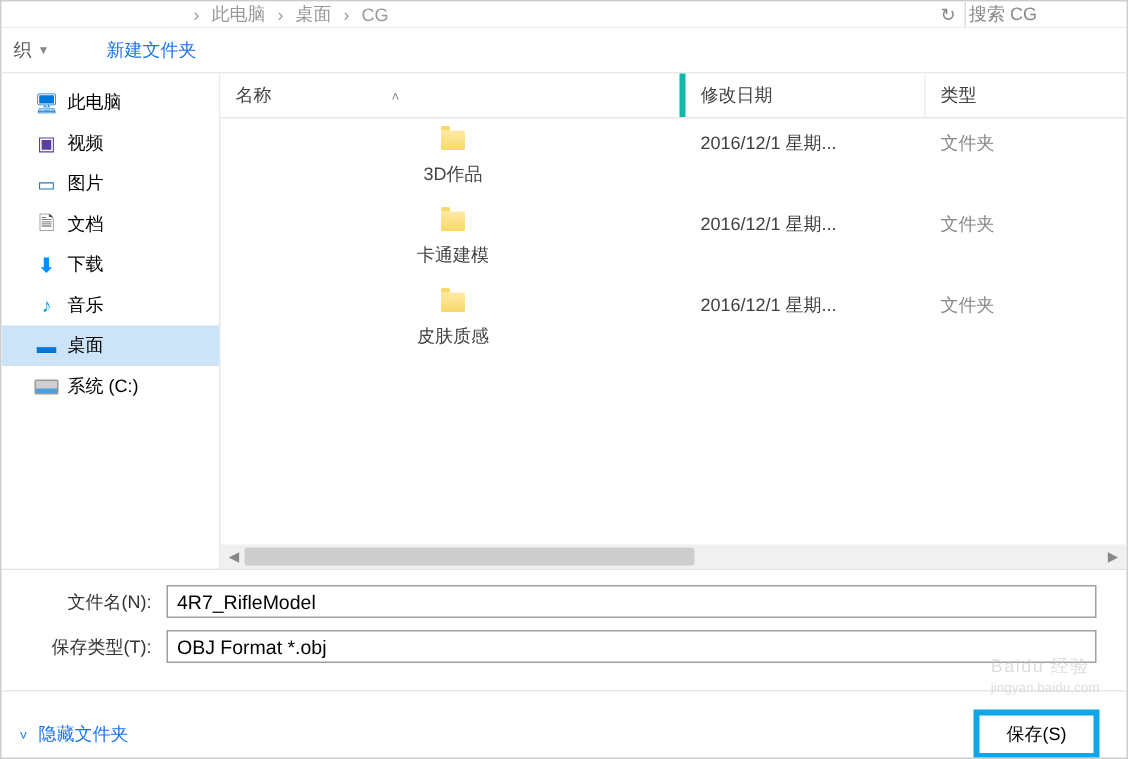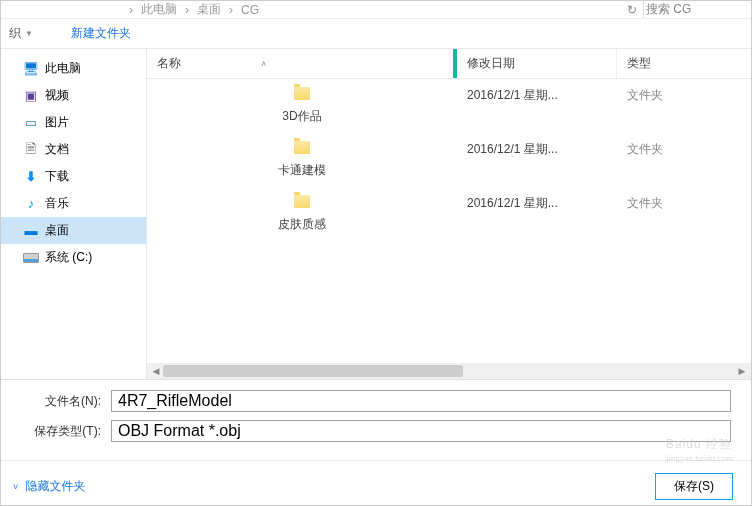--- a/index.html
+++ b/index.html
@@ -40,30 +40,30 @@
     .folder-icon { width: 16px; height: 13px; background: linear-gradient(#ffe9a6, #f7d969); border-radius: 1px; position: relative; }
     .folder-icon::before { content: ""; position: absolute; top: -3px; left: 0; width: 6px; height: 3px; background: #f7d969; border-radius: 1px 1px 0 0; }
     
     .hscroll { height: 16px; background: #f0f0f0; display: flex; align-items: center; padding: 0 2px; }
     .hscroll-thumb { width: 300px; height: 12px; background: #cdcdcd; border-radius: 2px; }
     .hscroll-btn { width: 14px; text-align: center; color: #888; font-size: 9px; }
     
     .form-area { padding: 10px 20px 10px 30px; border-top: 1px solid #e0e0e0; }
     .form-row { display: flex; align-items: center; margin-bottom: 8px; }
     .form-label { width: 80px; text-align: right; padding-right: 10px; color: #333; }
-    .form-input { flex: 1; height: 22px; border: 1px solid #a0a0a0; padding: 2px 6px; background: #fff; font-size: 16px; }
+    .form-input { flex: 1; height: 22px; border: 1px solid #a0a0a0; padding: 2px 6px; background: #fff; font-size: 13px; }
     .form-input.combo { position: relative; }
     
     .bottom-bar { display: flex; align-items: center; justify-content: space-between; padding: 12px 18px 10px 12px; border-top: 1px solid #e8e8e8; }
     .hide-folders { color: #1a73e8; cursor: default; }
     .hide-arrow { font-size: 9px; margin-right: 4px; }
-    .btn-save { padding: 4px 18px; border: 1px solid #0ea5e9; background: #fff; cursor: default; }
+    .btn-save { padding: 4px 18px; border: 4px solid #0ea5e9; background: #fff; cursor: default; }
     
     .watermark { position: absolute; right: 18px; bottom: 42px; color: rgba(200,200,200,0.6); font-size: 18px; font-family: Arial; pointer-events: none; letter-spacing: 1px; }
-    .watermark small { display: block; font-size: 9px; text-align: center; letter-spacing: 0; font-family: Liberation Serif, serif; }
+    .watermark small { display: block; font-size: 9px; text-align: center; letter-spacing: 0; }
     
     .icon-monitor { color: #0078d7; }
     .icon-video { color: #5b3fa0; }
     .icon-pic { color: #2c7cb0; }
     .icon-doc { color: #555; }
     .icon-download { color: #0090ff; font-weight: bold; }
     .icon-music { color: #00a0e0; }
     .icon-desktop { color: #0078d7; }
     .icon-disk { width: 16px; height: 10px; background: #d0d0d0; border: 1px solid #999; border-radius: 1px; position: relative; }
     .icon-disk::after { content: ""; position: absolute; bottom: 0; left: 0; right: 0; height: 3px; background: #4ca0e0; }

